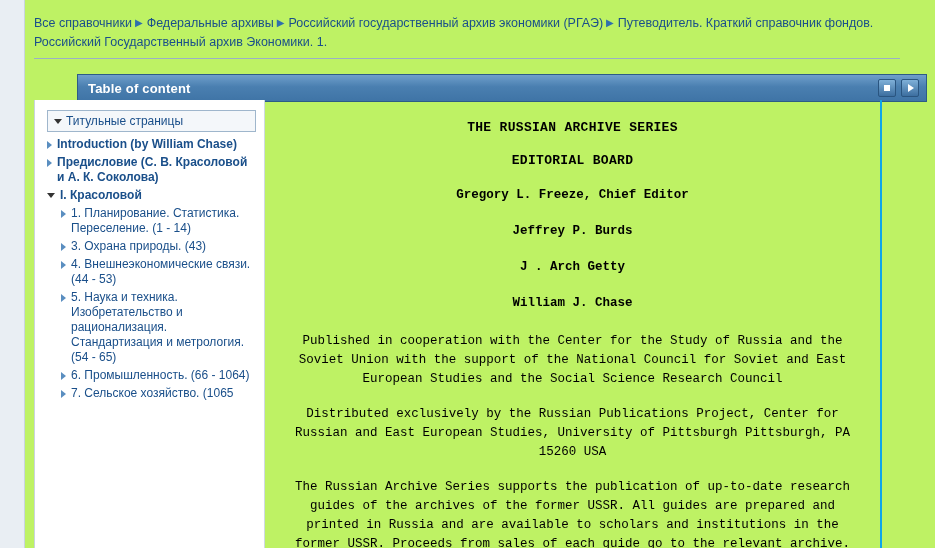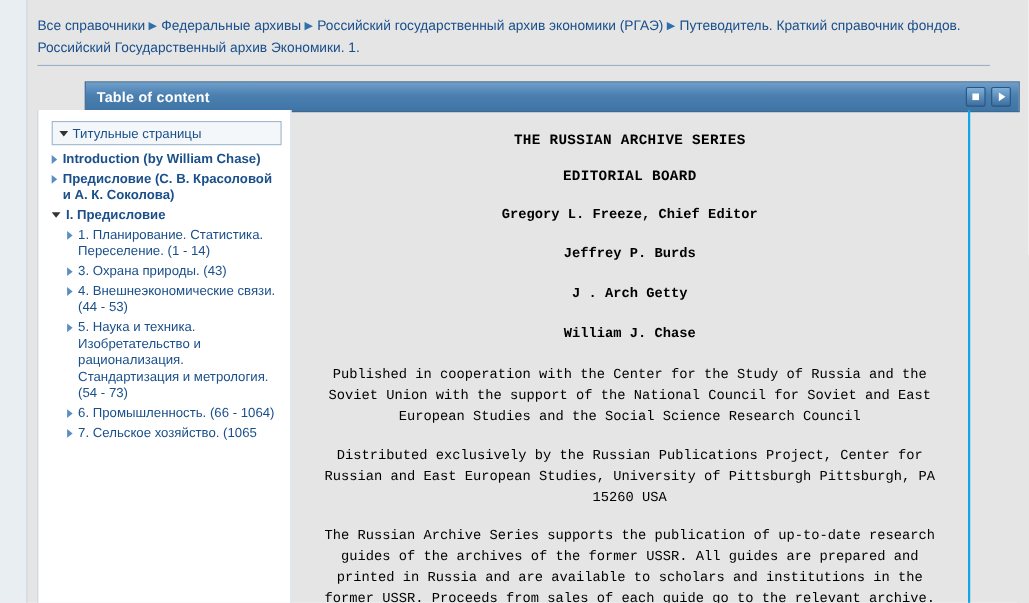--- a/index.html
+++ b/index.html
@@ -12,21 +12,21 @@
     height: 548px;
     font-family: "Liberation Sans", sans-serif;
     font-size: 12px;
     color: #000000;
     overflow: hidden;
   }
   .page {
     position: relative;
     width: 935px;
     height: 548px;
-    background: #e5e5e5;
+    background: #bef264;
   }
   
   .left-rail {
     position: absolute;
     left: 0;
     top: 0;
     width: 24px;
     height: 548px;
     background: #e9eef3;
     border-right: 1px solid #c9d4de;
@@ -253,37 +253,37 @@
       <div class="toc-item lvl1">
         <span class="tri-right"></span>
         <span class="lbl">Introduction (by William Chase)</span>
       </div>
       <div class="toc-item lvl1">
         <span class="tri-right"></span>
         <span class="lbl">Предисловие (С. В. Красоловой и А. К. Соколова)</span>
       </div>
       <div class="toc-item lvl1">
         <span class="tri-down-item"></span>
-        <span class="lbl">I. Предисловие</span>
+        <span class="lbl">I. Красоловой</span>
       </div>
       <div class="toc-item lvl2">
         <span class="tri-right"></span>
         <span class="lbl">1. Планирование. Статистика. Переселение. (1 - 14)</span>
       </div>
       <div class="toc-item lvl2">
         <span class="tri-right"></span>
         <span class="lbl">3. Охрана природы. (43)</span>
       </div>
       <div class="toc-item lvl2">
         <span class="tri-right"></span>
         <span class="lbl">4. Внешнеэкономические связи. (44 - 53)</span>
       </div>
       <div class="toc-item lvl2">
         <span class="tri-right"></span>
-        <span class="lbl">5. Наука и техника. Изобретательство и рационализация. Стандартизация и метрология. (54 - 73)</span>
+        <span class="lbl">5. Наука и техника. Изобретательство и рационализация. Стандартизация и метрология. (54 - 65)</span>
       </div>
       <div class="toc-item lvl2">
         <span class="tri-right"></span>
         <span class="lbl">6. Промышленность. (66 - 1064)</span>
       </div>
       <div class="toc-item lvl2">
         <span class="tri-right"></span>
         <span class="lbl">7. Сельское хозяйство. (1065</span>
       </div>
     </div>

